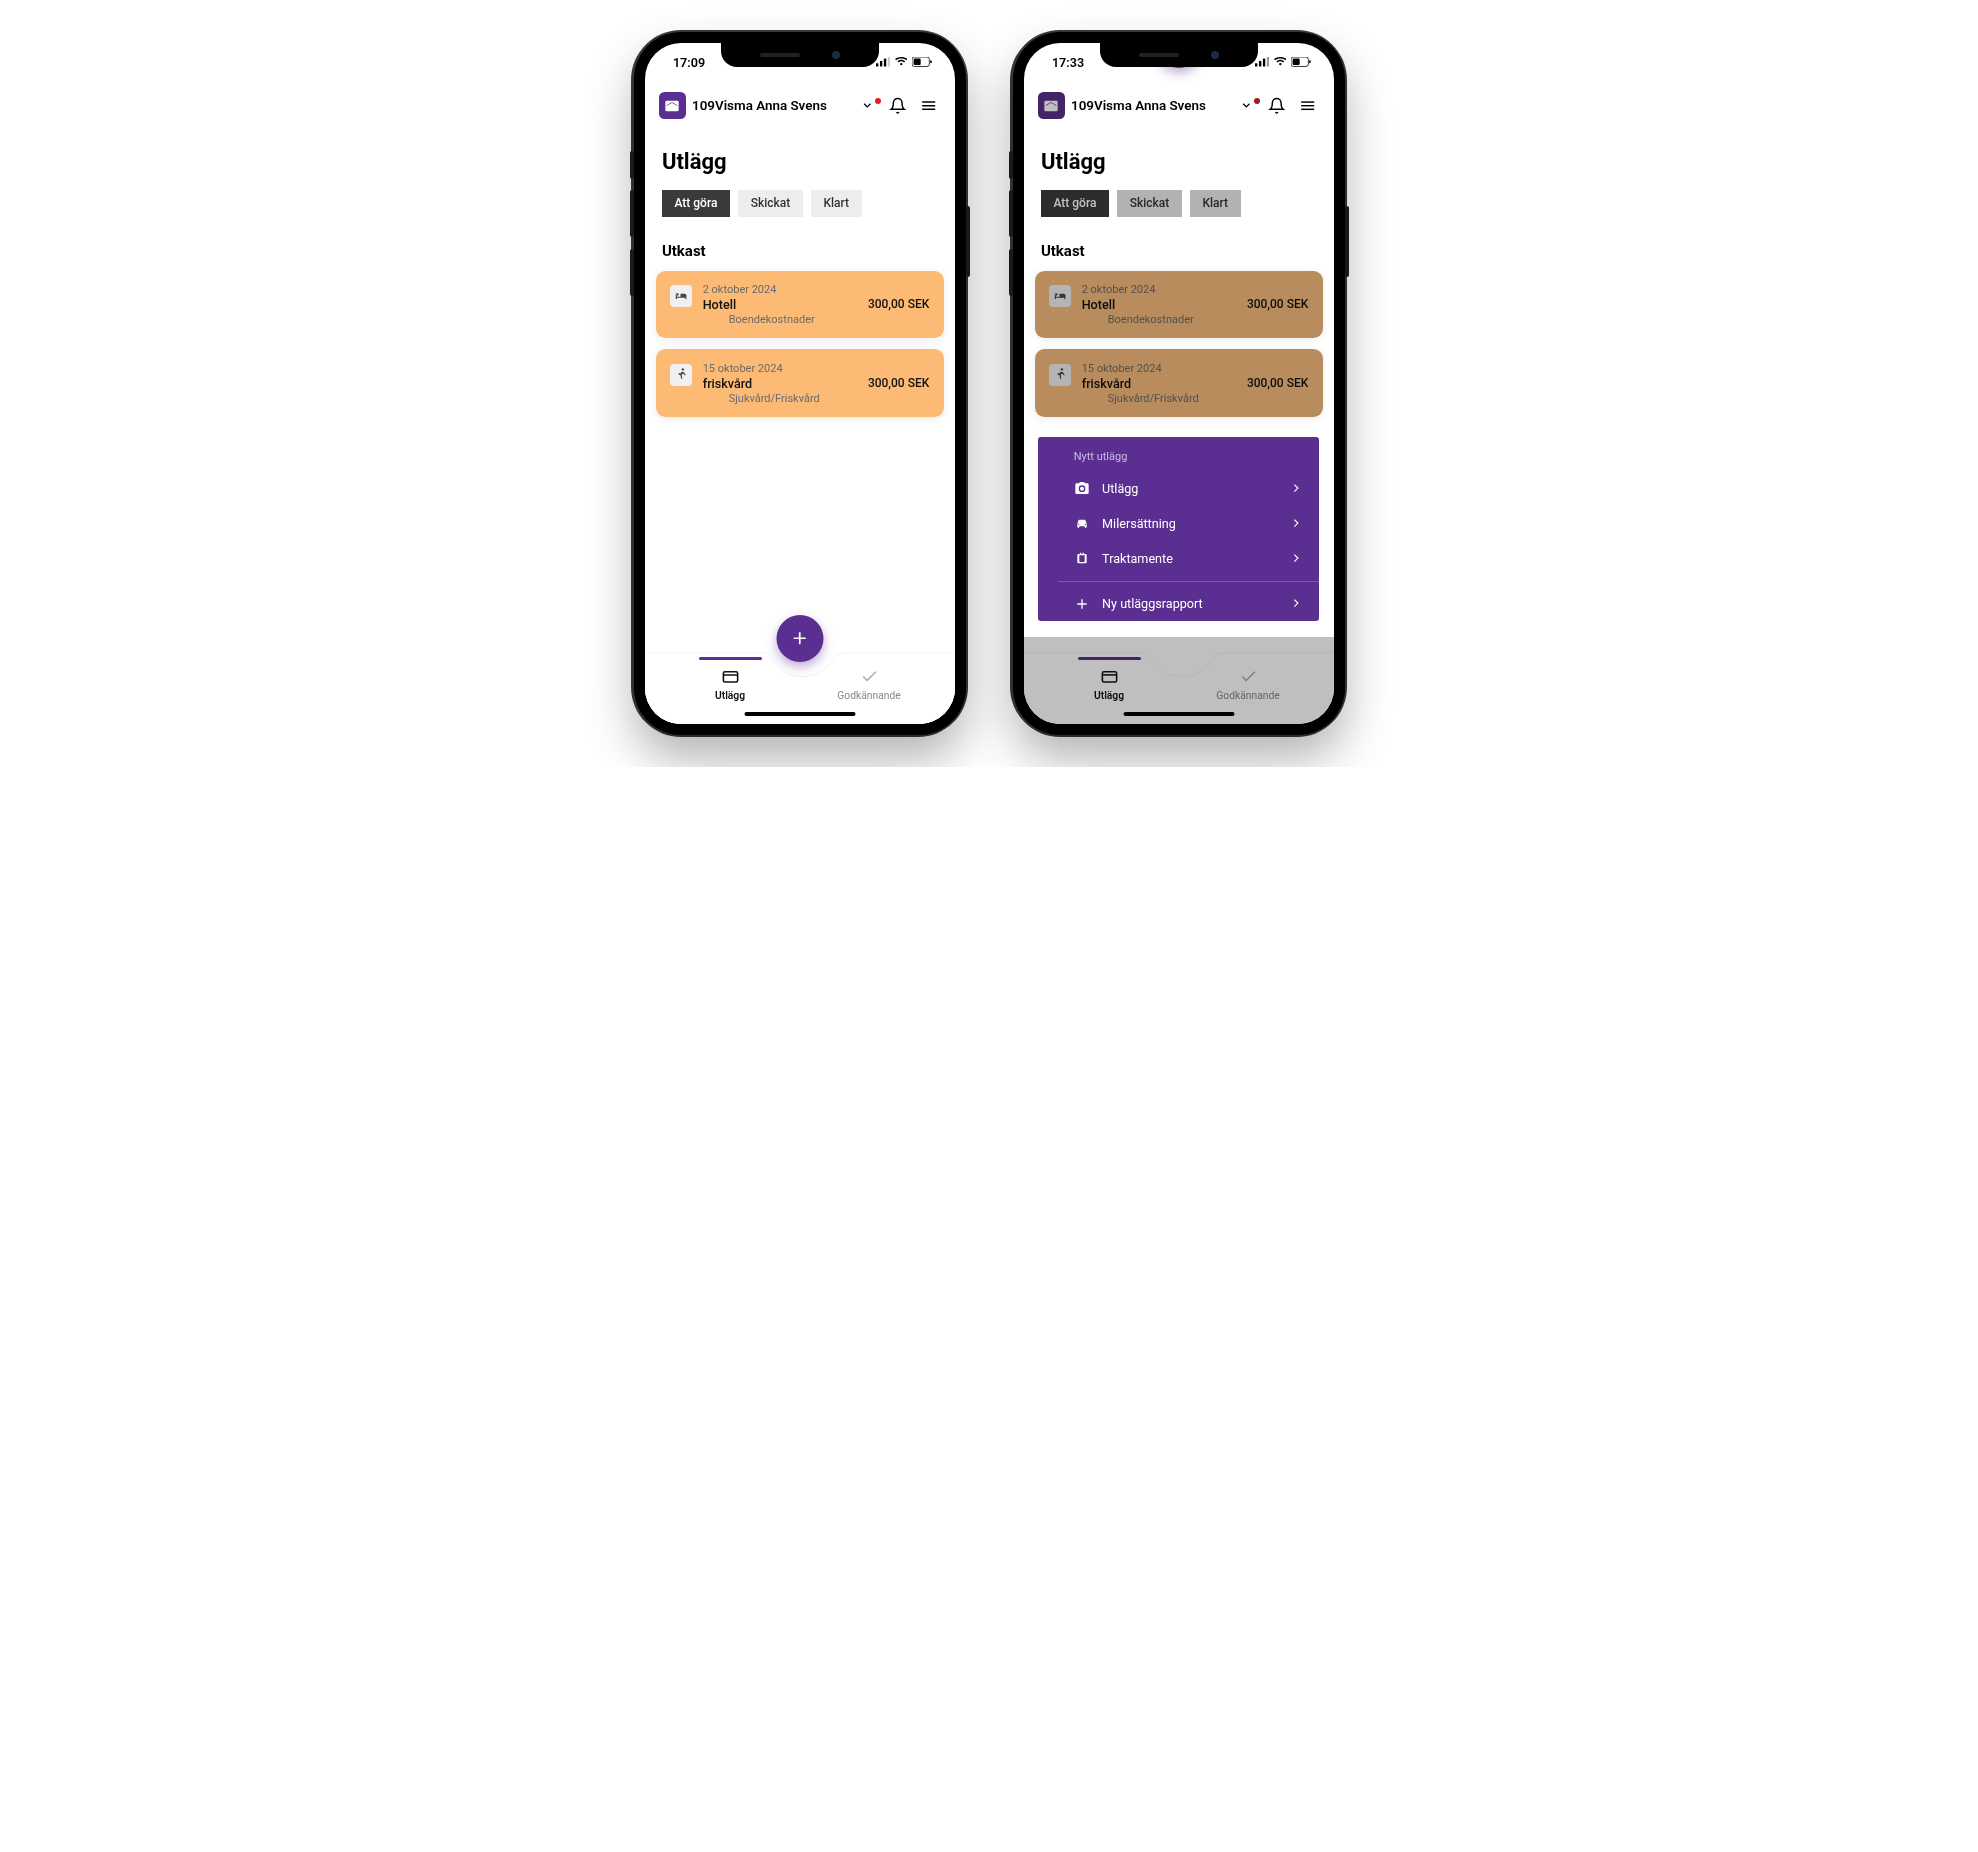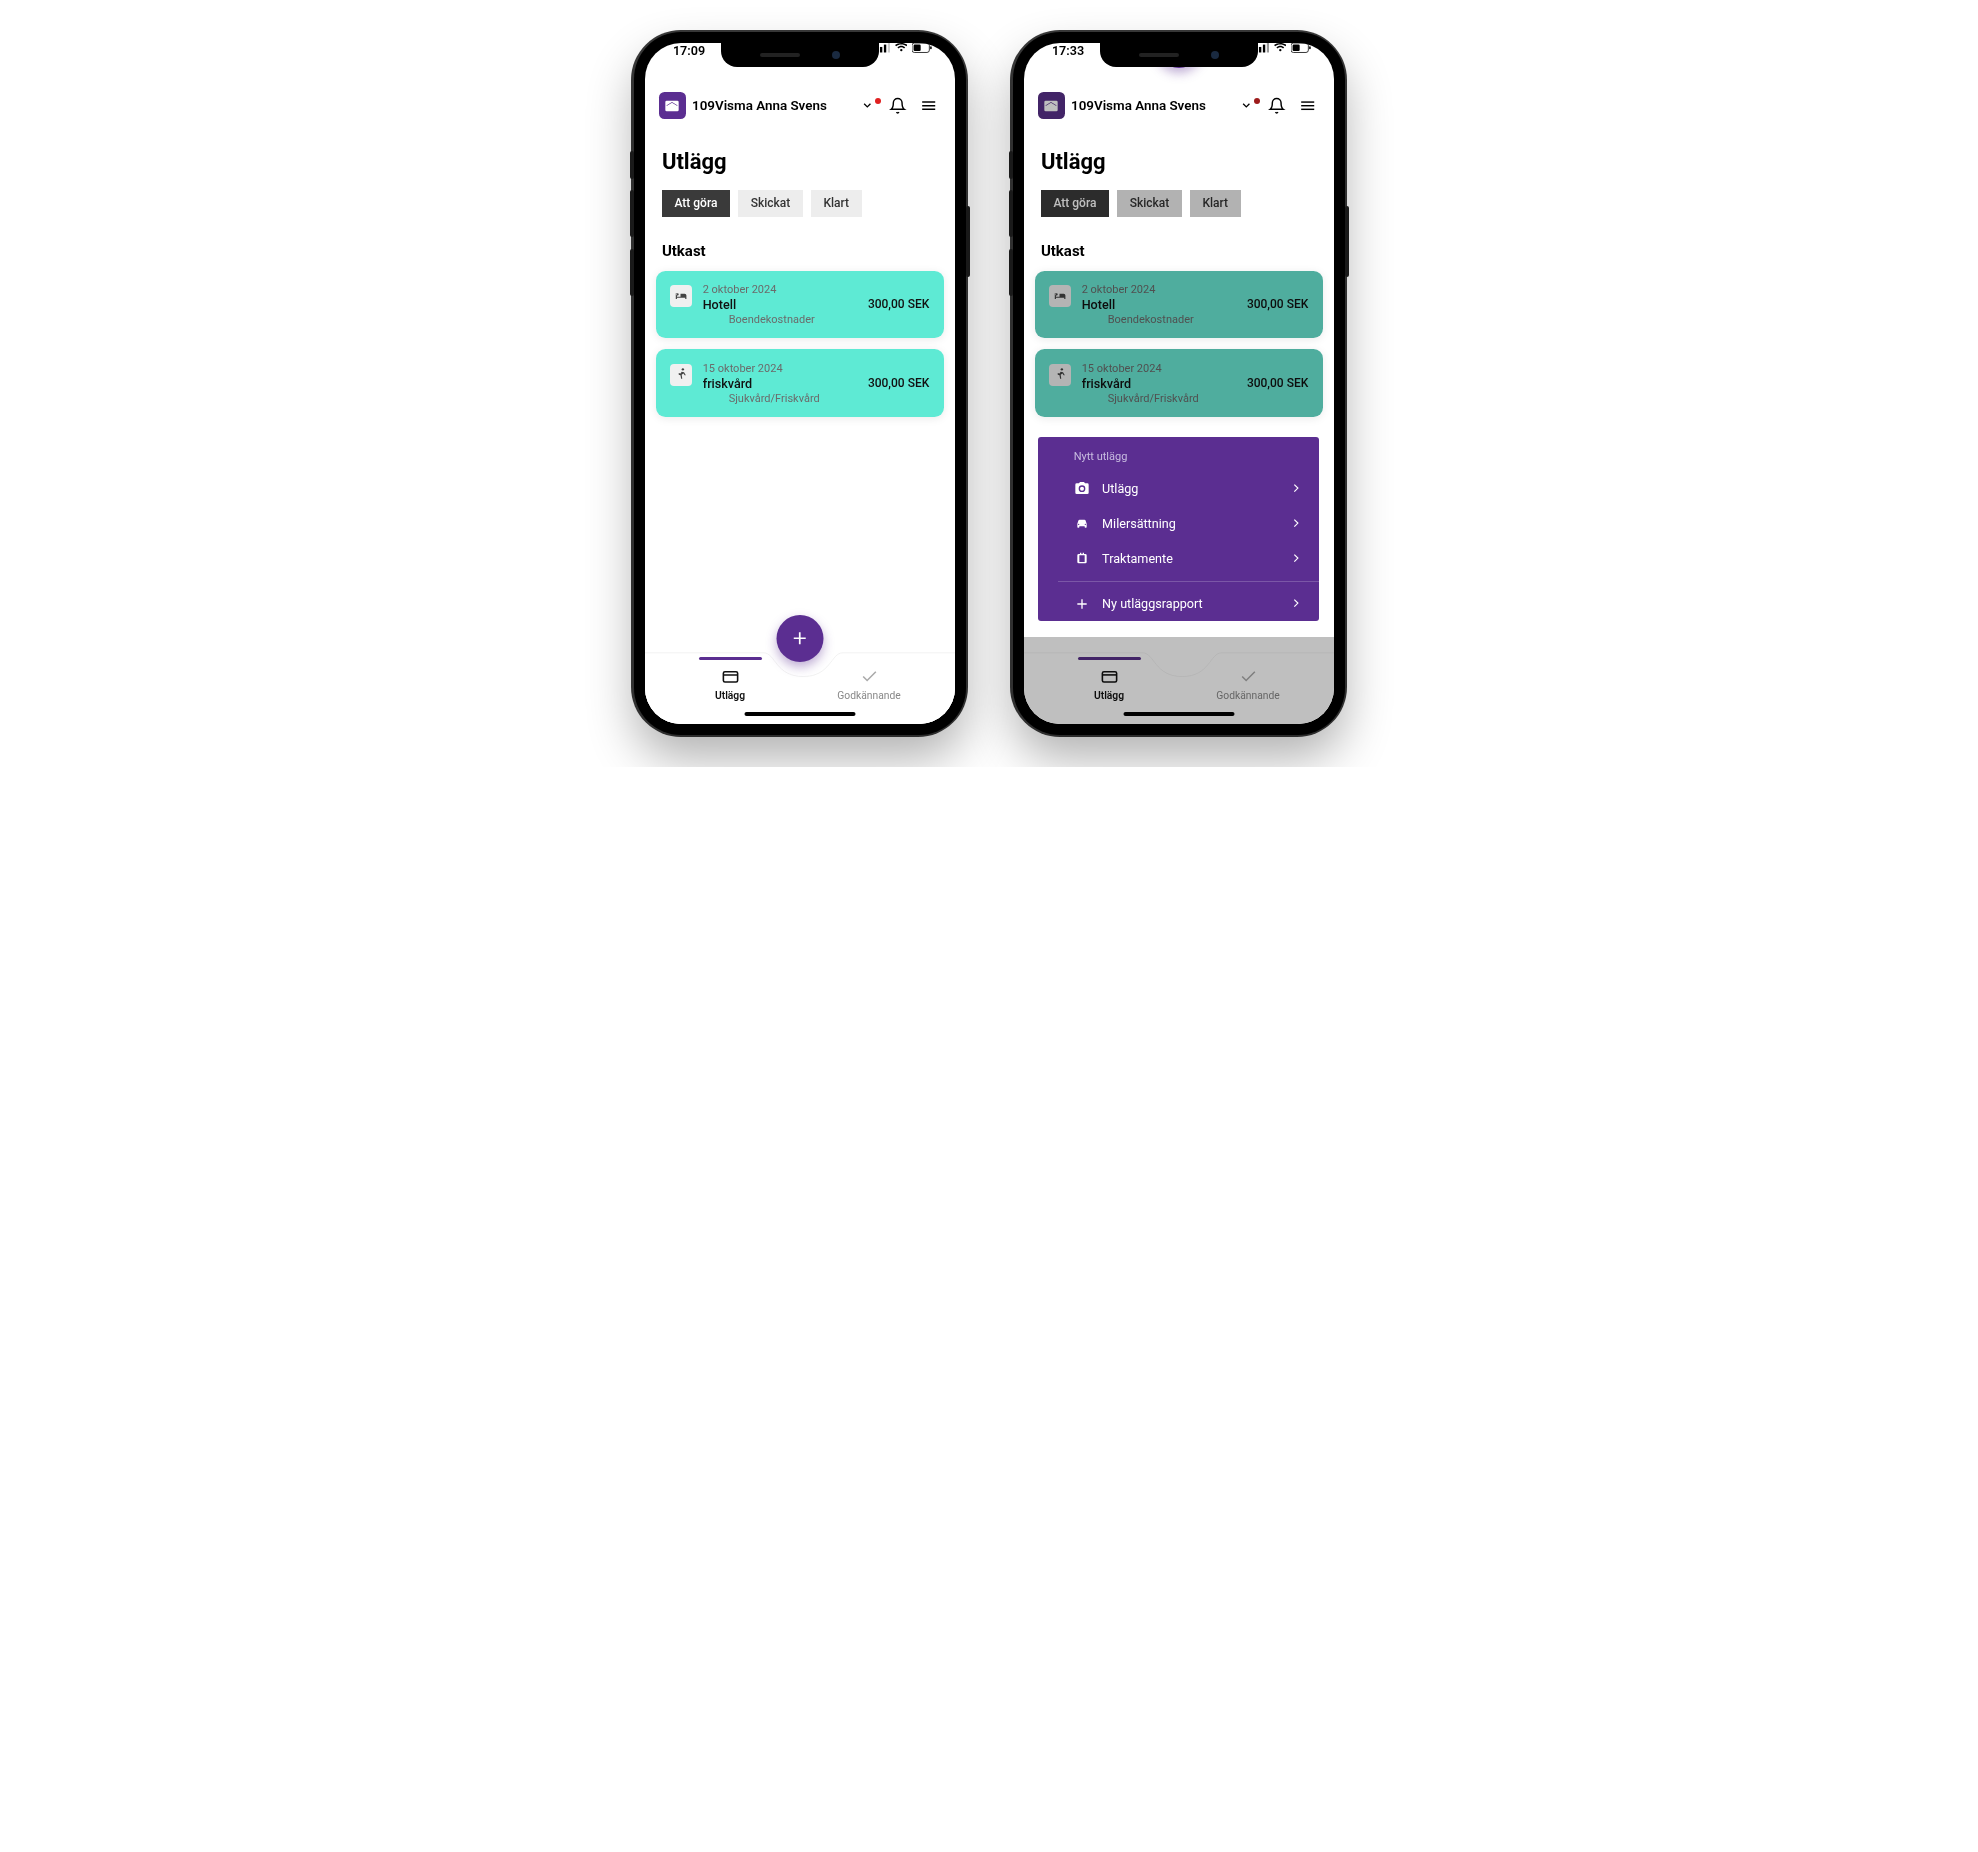--- a/index.html
+++ b/index.html
@@ -61,21 +61,21 @@
     align-items:center;
     justify-content:center;
     gap:32px;
   }
   .notch .speaker{ width:40px; height:4.7px; background:#222; border-radius:2.4px;}
   .notch .cam{ width:8px; height:8px; background:#1a2a40; border-radius:50%;}
   .status-bar {
     height: 38px;
     display: flex;
     justify-content: space-between;
-    align-items: flex-start;
+    align-items: center;
     padding: 0 22px 0 28.4px;
     font-weight: 600;
     font-size: 12.6px;
   }
   .status-right { display:flex; gap:4.7px; align-items:center;}
   .status-right svg{ display:block;}
   .app-header {
     display: flex;
     align-items: center;
     padding: 11px 14.2px;
@@ -119,21 +119,21 @@
     font-weight:500;
   }
   .tab.active { background:#3a3a3a; color:#fff;}
   .section-label {
     font-size:15px;
     font-weight:700;
     padding: 25px 17.4px 11px;
   }
   .cards { padding:0 11px; display:flex; flex-direction:column; gap:11px;}
   .card {
-    background:#5eead4;
+    background:#fdba74;
     border-radius:9.5px;
     box-shadow:0 1.6px 8px rgba(0,0,0,0.08);
     padding:12.6px 14.2px;
     display:flex;
     gap:11px;
     align-items:flex-start;
   }
   .card-icon{
     width:22px;height:22px;
     background:#f0f0f0;

